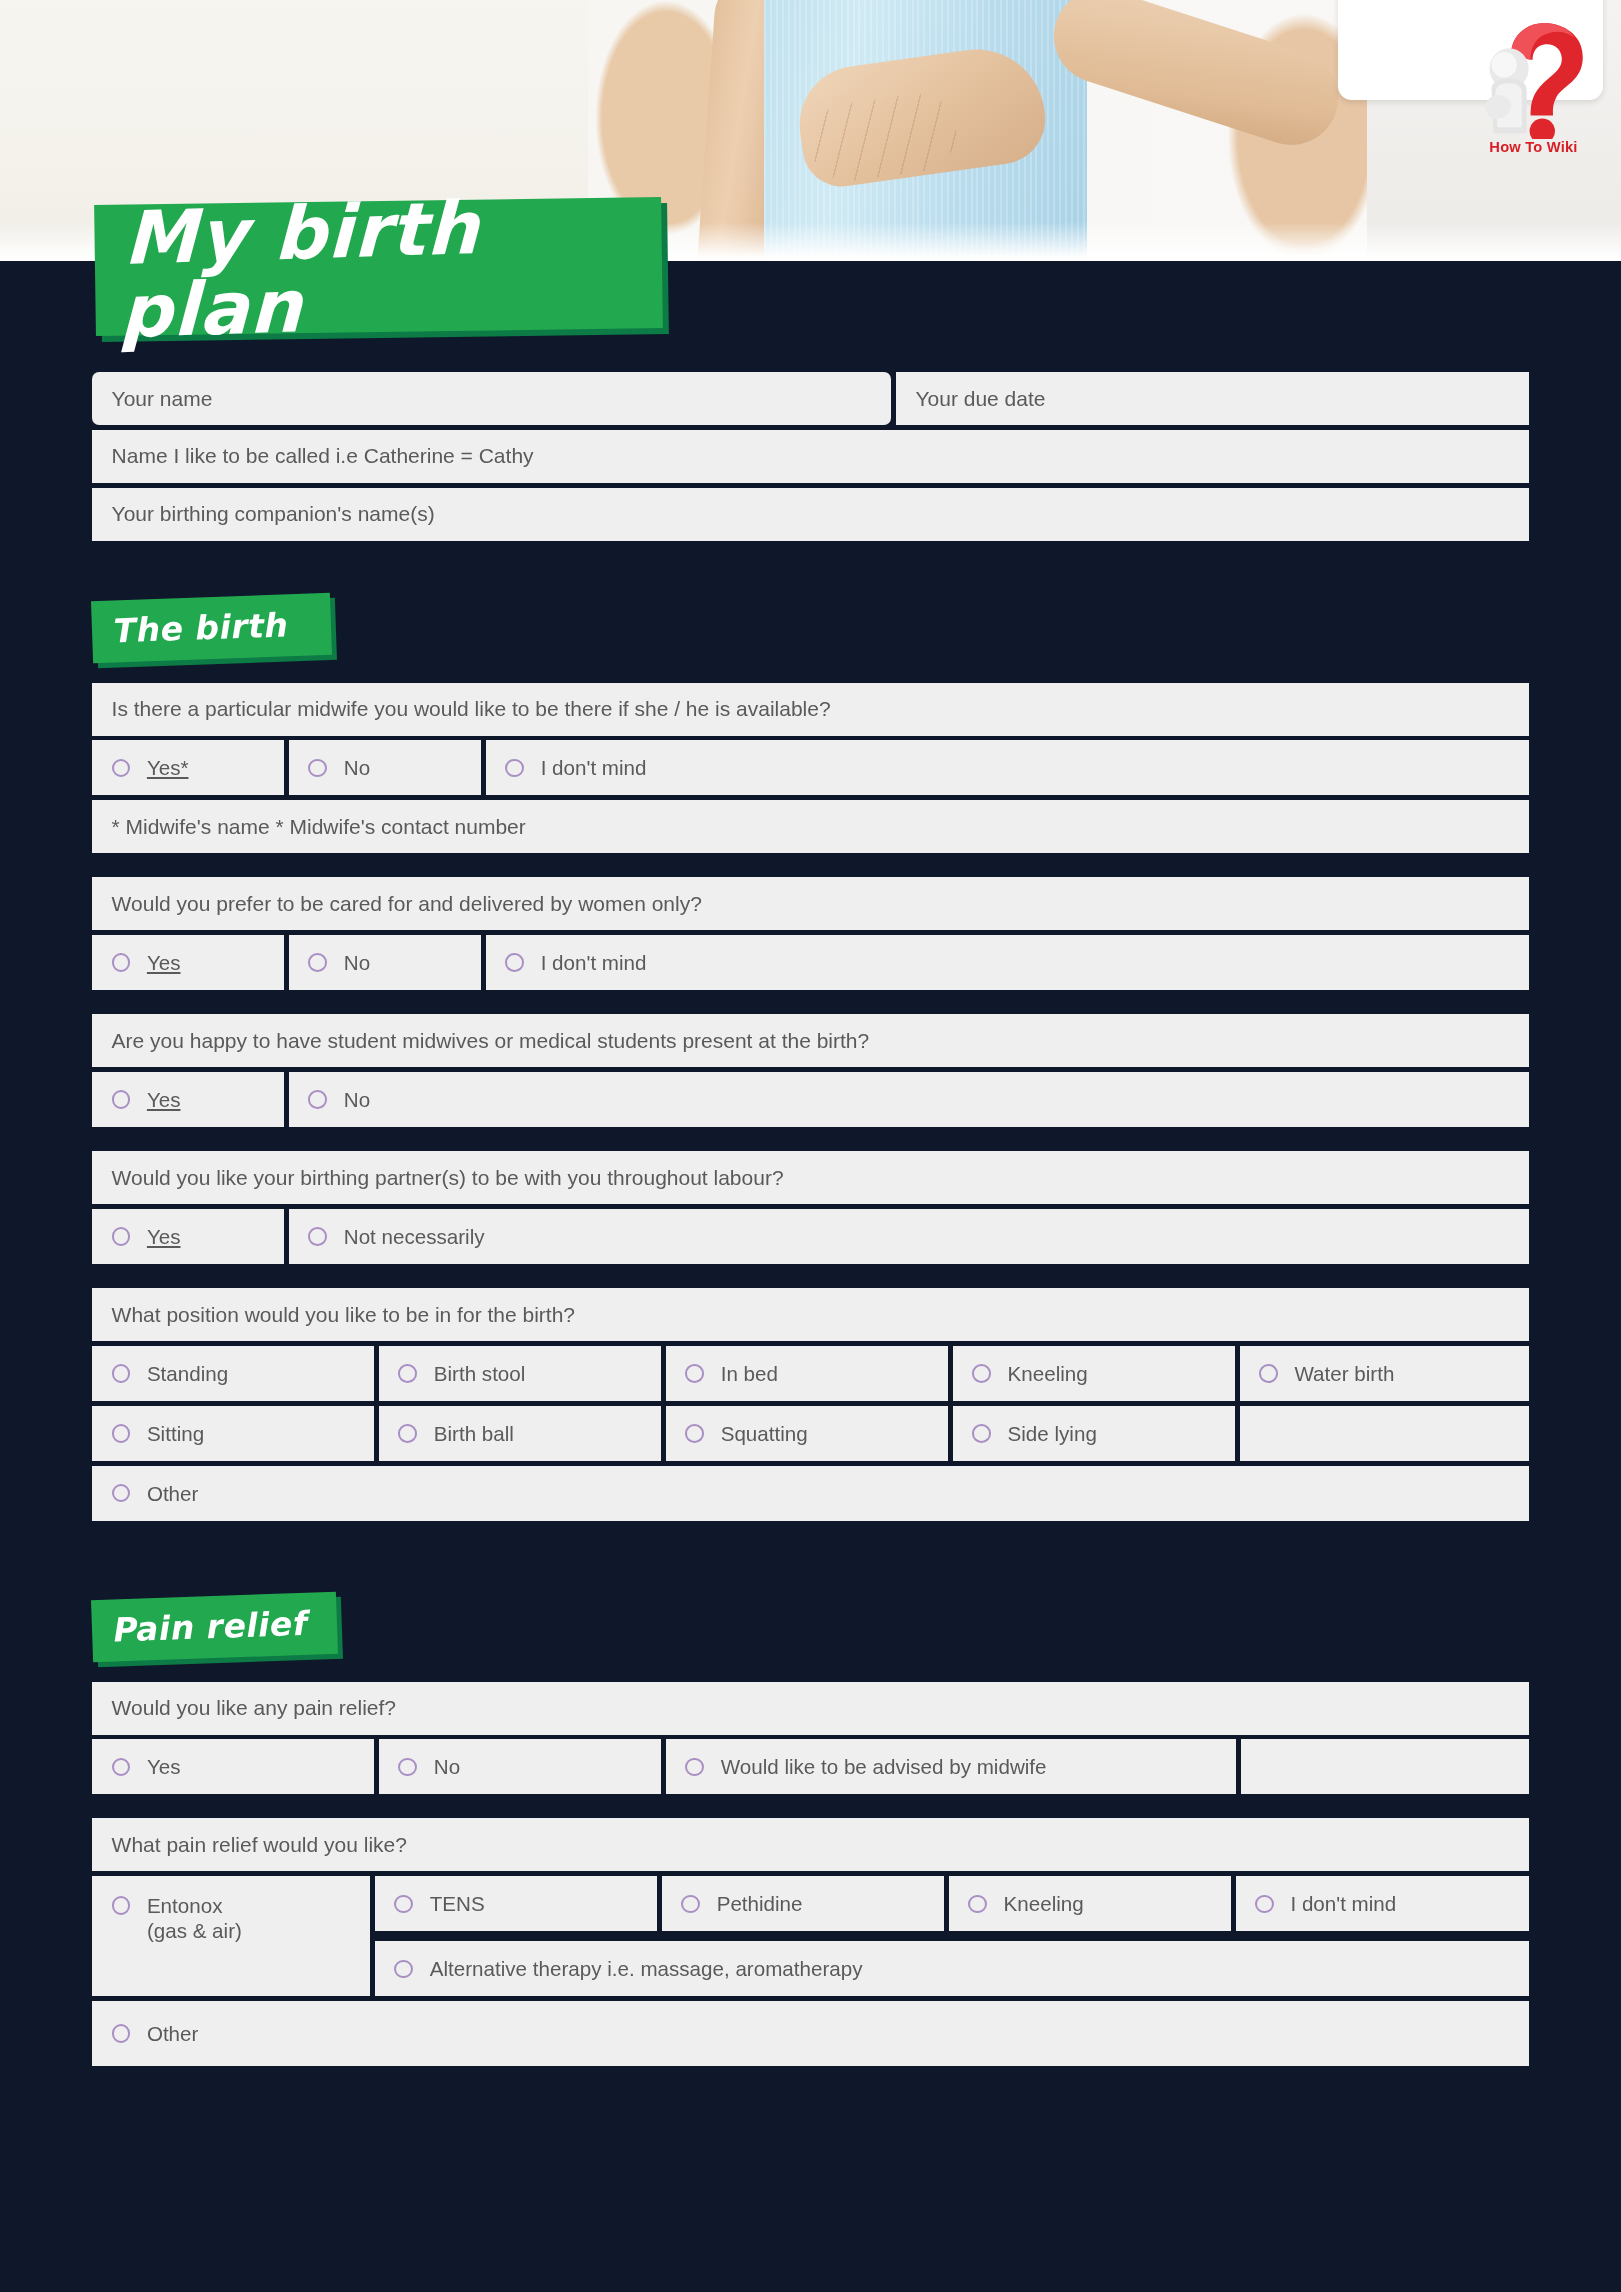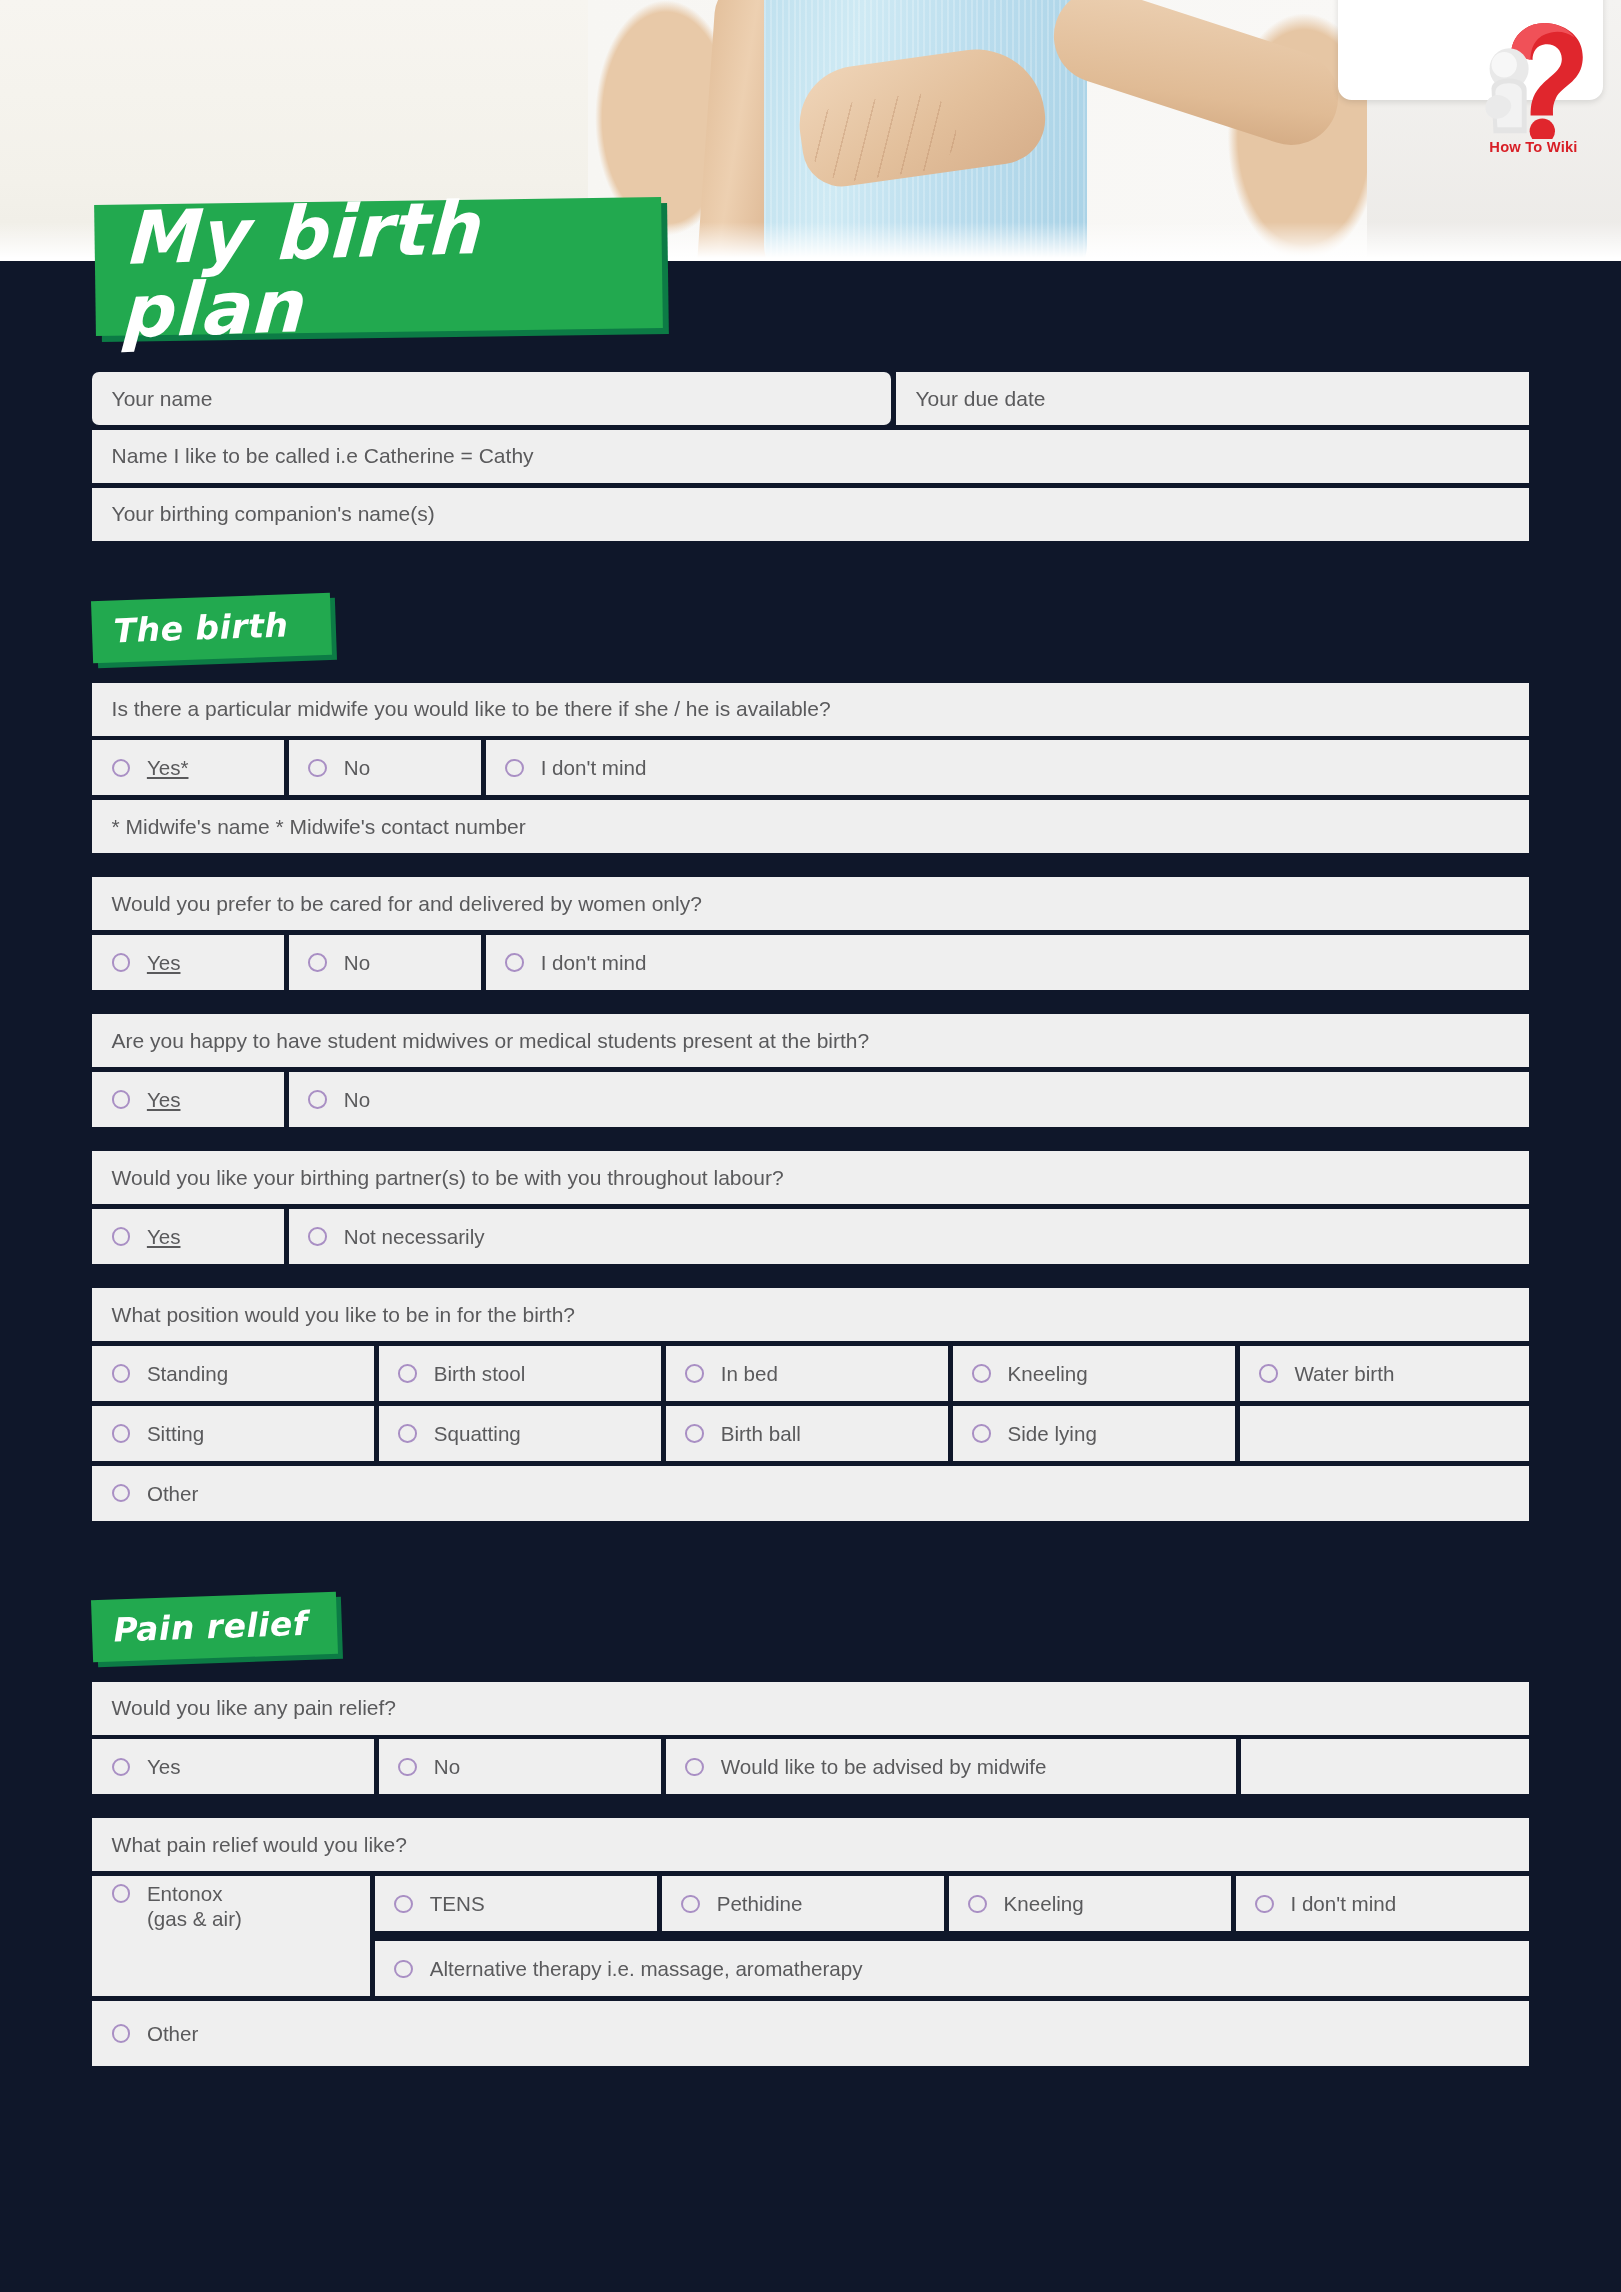--- a/index.html
+++ b/index.html
@@ -234,21 +234,21 @@
   .w-c1 { flex: 0 0 192px; text-decoration: underline; }
   .w-c2 { flex: 0 0 192px; }
   .w-name { flex: 0 0 799px; border-radius: 7px; }
   .w-due  { flex: 1 1 auto; }
   .w-5 { flex: 0 0 282px; }
   .w-span2 { flex: 0 0 570px; }
   .w-rest { flex: 1 1 auto; }
   .blank { background: #efefef; }
 
   .stack { display: flex; flex-direction: column; gap: 10px; flex: 0 0 1154px; }
-  .entonox-cell { flex: 0 0 278px; align-items: flex-start; padding-top: 5px; }
+  .entonox-cell { flex: 0 0 278px; align-items: flex-start; padding-top: 17px; }
 </style>
 </head>
 <body>
 
 <div class="page">
 
   <div class="hero">
     <div class="hero-left-wash"></div>
     <div class="hero-photo">
       <div class="arm-left"></div>
@@ -401,25 +401,25 @@
         <span class="opt-label">Water birth</span>
       </div>
     </div>
     <div class="row">
       <div class="cell opt w-5">
         <span class="radio"></span>
         <span class="opt-label">Sitting</span>
       </div>
       <div class="cell opt w-5">
         <span class="radio"></span>
+        <span class="opt-label">Birth ball</span>
+      </div>
+      <div class="cell opt w-5">
+        <span class="radio"></span>
         <span class="opt-label">Squatting</span>
-      </div>
-      <div class="cell opt w-5">
-        <span class="radio"></span>
-        <span class="opt-label">Birth ball</span>
       </div>
       <div class="cell opt w-5">
         <span class="radio"></span>
         <span class="opt-label">Side lying</span>
       </div>
       <div class="cell blank w-rest"></div>
     </div>
     <div class="row sub">
       <div class="cell opt w-full">
         <span class="radio"></span>

